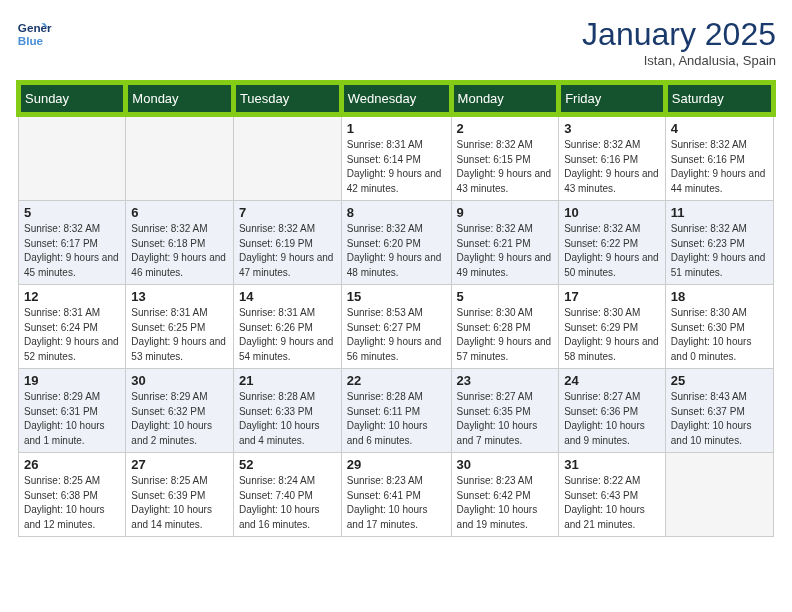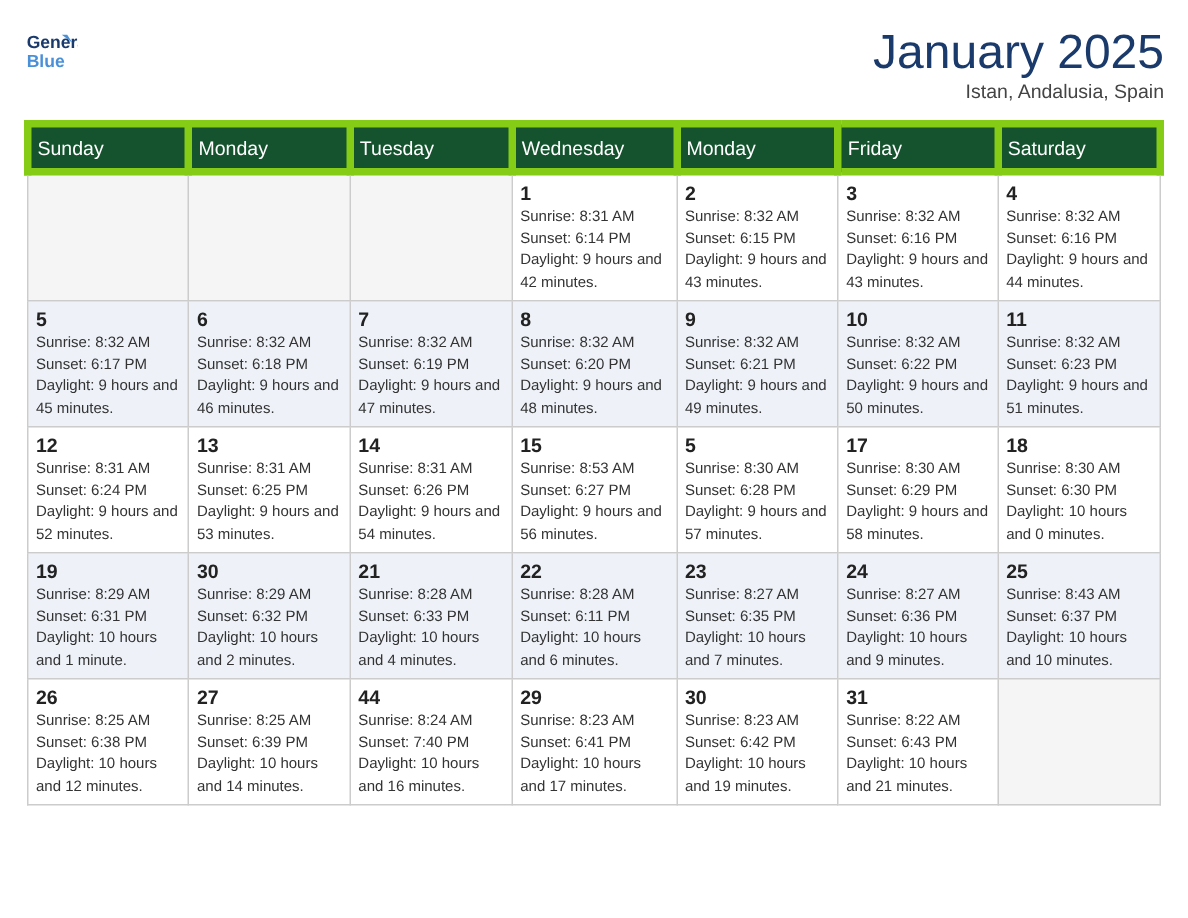--- a/index.html
+++ b/index.html
@@ -309,21 +309,21 @@
 and 12 minutes.</div>
         </td>
         <td>
           <span class="day-num">27</span>
           <div class="day-info">Sunrise: 8:25 AM
 Sunset: 6:39 PM
 Daylight: 10 hours
 and 14 minutes.</div>
         </td>
         <td>
-          <span class="day-num">44</span>
+          <span class="day-num">52</span>
           <div class="day-info">Sunrise: 8:24 AM
 Sunset: 7:40 PM
 Daylight: 10 hours
 and 16 minutes.</div>
         </td>
         <td>
           <span class="day-num">29</span>
           <div class="day-info">Sunrise: 8:23 AM
 Sunset: 6:41 PM
 Daylight: 10 hours

